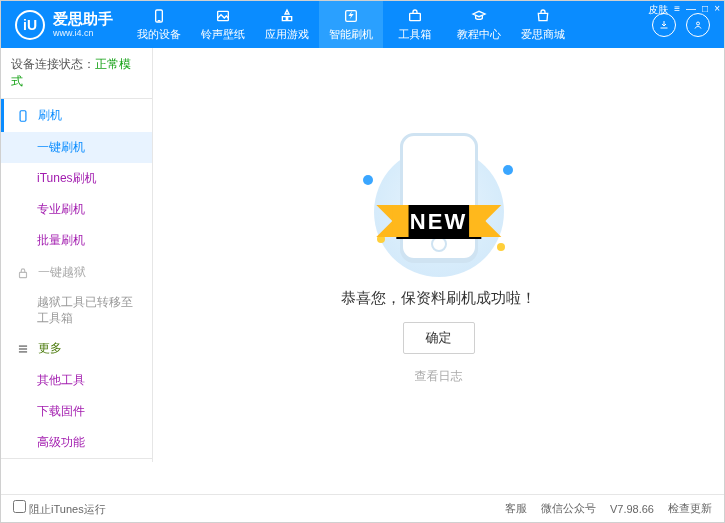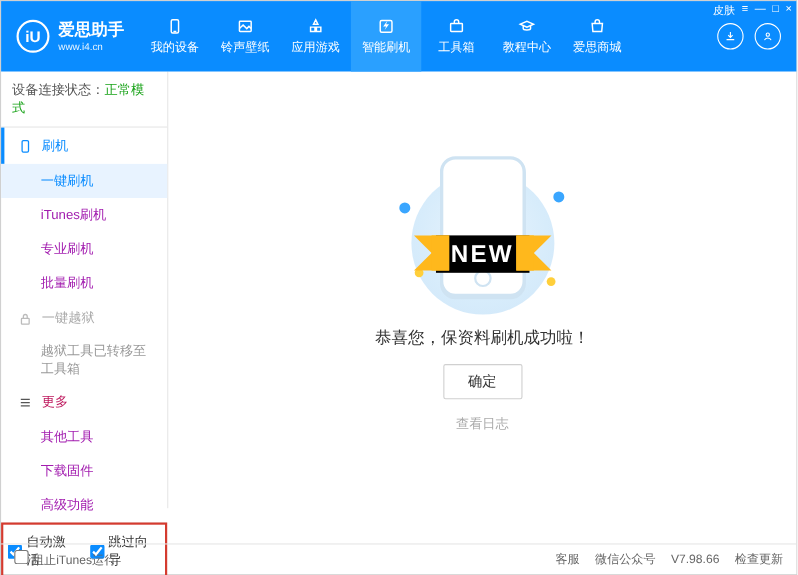--- a/index.html
+++ b/index.html
@@ -1,19 +1,19 @@
 <!DOCTYPE html>
 <html><head>
 <meta charset="utf-8">
 <style>
 * { margin: 0; padding: 0; box-sizing: border-box; font-family: "Microsoft YaHei", Arial, sans-serif; }
 body { background: #fff; width: 725px; height: 523px; overflow: hidden; font-size: 12px; }
 .window { width: 725px; height: 523px; border: 1px solid #d0d0d0; display: flex; flex-direction: column; }
 
-.titlebar { height: 64px; background: linear-gradient(#0a8cff, #0a8cff); color: #fff; display: flex; align-items: stretch; position: relative; }
+.titlebar { height: 47px; background: linear-gradient(#0a8cff, #0a8cff); color: #fff; display: flex; align-items: stretch; position: relative; }
 .brand { display: flex; align-items: center; padding: 0 14px; gap: 8px; }
 .brand-logo { width: 30px; height: 30px; border: 2px solid #fff; border-radius: 50%; display: flex; align-items: center; justify-content: center; font-weight: bold; font-size: 14px; }
 .brand-text { display: flex; flex-direction: column; line-height: 1.2; }
 .brand-title { font-size: 15px; font-weight: bold; }
 .brand-sub { font-size: 9px; opacity: .9; }
 
 .navtabs { display: flex; flex: 1; }
 .navtab { width: 64px; display: flex; flex-direction: column; align-items: center; justify-content: center; gap: 3px; font-size: 11px; cursor: pointer; }
 .navtab.active { background: #2aa0ff; }
 .navicon { width: 18px; height: 16px; }
@@ -23,21 +23,21 @@
 .right-circles { display: flex; align-items: center; gap: 10px; padding-right: 14px; }
 .rcircle { width: 24px; height: 24px; border: 1.5px solid #fff; border-radius: 50%; display: flex; align-items: center; justify-content: center; }
 
 .body { flex: 1; display: flex; min-height: 0; }
 
 .sidebar { width: 152px; border-right: 1px solid #e6e6e6; display: flex; flex-direction: column; font-size: 12px; color: #444; }
 .statusbar { padding: 8px 10px; border-bottom: 1px solid #e6e6e6; color: #555; }
 .statusbar .value { color: #19a319; }
 
 .sb-section { }
-.sb-head { display: flex; align-items: center; gap: 8px; padding: 8px 12px; color: #be185d; font-weight: 500; border-left: 3px solid transparent; }
+.sb-head { display: flex; align-items: center; gap: 8px; padding: 8px 12px; color: #4d7c0f; font-weight: 500; border-left: 3px solid transparent; }
 .sb-head.primary { border-left-color: #0a8cff; color: #0a8cff; }
 .sb-head.muted { color: #aaa; }
 .sb-item { padding: 7px 12px 7px 36px; color: #a21caf; cursor: pointer; }
 .sb-item.active { background: #e8f3ff; color: #0a8cff; }
 .sb-note { padding: 6px 12px 6px 36px; color: #999; line-height: 1.3; }
 .sb-icon { width: 14px; height: 14px; display: inline-block; }
 
 .checkrow { border-top: 1px solid #e6e6e6; padding: 8px 6px; display: flex; gap: 10px; outline: 2px solid #d43b2f; outline-offset: -2px; }
 .checkrow label { display: flex; align-items: center; gap: 4px; color: #333; }
 .checkrow input { accent-color: #0a8cff; }
@@ -188,30 +188,20 @@
             </svg>
           <span>更多</span>
         </div>
         <div class="sb-item">其他工具</div>
         <div class="sb-item">下载固件</div>
         <div class="sb-item">高级功能</div>
       </div>
 
       <div style="flex:1"></div>
 
-      <div class="checkrow">
-        <label>
-            <input type="checkbox" checked="" style="">
-            <span>自动激活</span>
-          </label>
-        <label>
-            <input type="checkbox" checked="" style="">
-            <span>跳过向导</span>
-          </label>
-      </div>
 
       <div class="device">
         
         
         
       </div>
     </div>
 
     <div class="main">
       <div class="illus">

